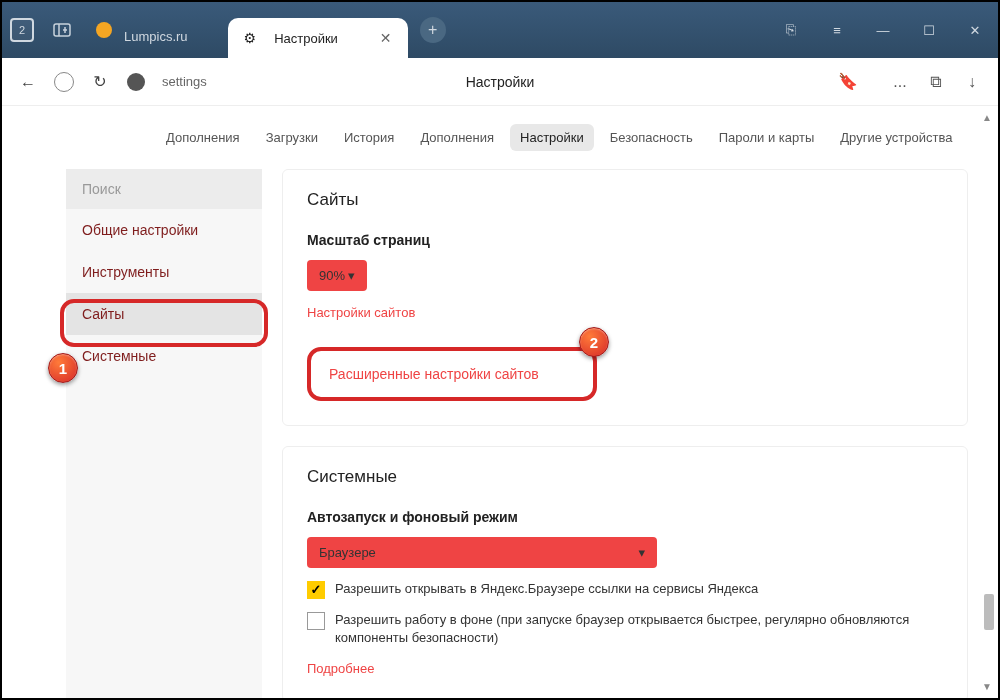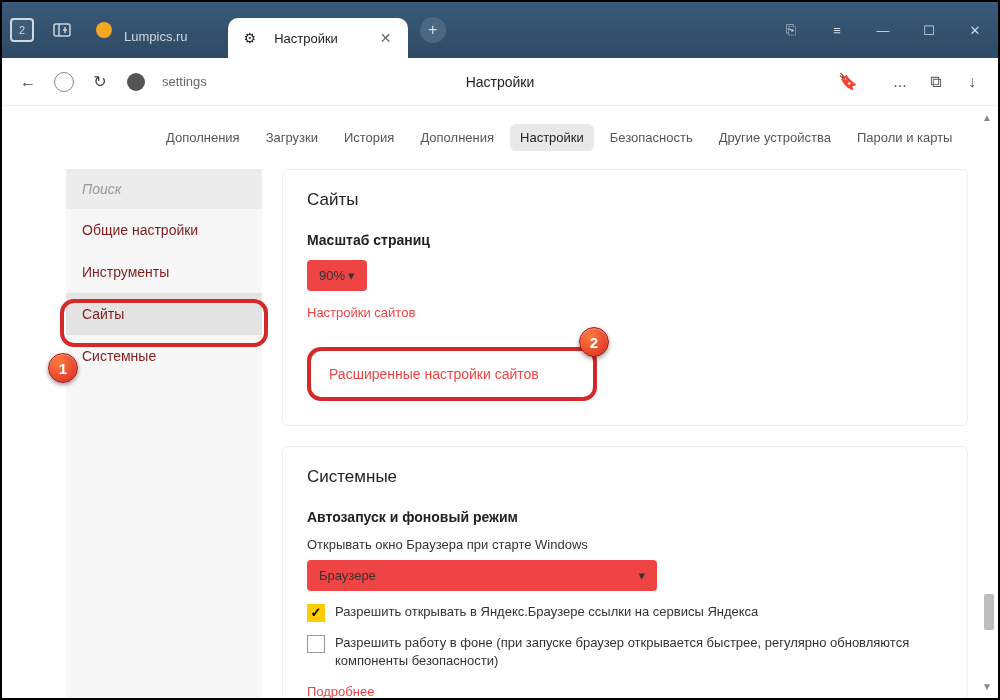--- a/index.html
+++ b/index.html
@@ -23,21 +23,21 @@
 .navbar .page-title { position:absolute; left:50%; transform:translateX(-50%); color:#222; font-size:14px; }
 .navbar .right { margin-left:auto; display:flex; align-items:center; }
 .navbar .right .nbtn { color:#555; }
 .content-wrap { height:calc(100% - 104px); display:flex; background:#fff; }
 .main { flex:1; overflow-y:auto; }
 .topnav { display:flex; gap:6px; padding:18px 0 18px 154px; font-size:13px; color:#555; }
 .topnav .item { padding:6px 10px; border-radius:6px; }
 .topnav .item.active { background:#e8e8e8; color:#222; }
 .layout { display:flex; padding:0 30px 0 64px; gap:20px; }
 .sidebar { width:196px; background:#f7f7f7; border-radius:6px; overflow:visible; position:relative; }
-.search-box { background:#ececec; padding:12px 16px; color:#999; font-size:14px;font-style:italic; }
+.search-box { background:#ececec; padding:12px 16px; color:#999; font-size:14px; }
 .side-item { padding:13px 16px; font-size:14px; color:#7f1d1d; cursor:pointer; }
 .side-item.selected { background:#e4e4e4; }
 .side-highlight { position:absolute; left:-6px; right:-6px; border:4px solid #d62828; border-radius:14px; pointer-events:none; }
 .panel { flex:1; }
 .card { border:1px solid #eee; border-radius:6px; padding:20px 24px 24px; margin-bottom:20px; position:relative; }
 .card h2 { font-size:17px; font-weight:500; margin-bottom:22px; color:#222; }
 .sub-title { font-weight:600; font-size:14px; margin-bottom:12px; color:#222; }
 .select { display:inline-flex; align-items:center; background:#ef4444; border-radius:4px; padding:8px 12px; font-size:13px; color:#333; gap:3px; }
 .select.wide { width:350px; justify-content:space-between; }
 .link { color:#ef4444; font-size:13px; cursor:pointer; display:inline-block; }
@@ -107,22 +107,22 @@
 
 <div class="content-wrap">
   <div class="main">
     <div class="topnav">
       <div class="item">Дополнения</div>
       <div class="item">Загрузки</div>
       <div class="item">История</div>
       <div class="item">Дополнения</div>
       <div class="item active">Настройки</div>
       <div class="item">Безопасность</div>
+      <div class="item">Пароли и карты</div>
       <div class="item">Другие устройства</div>
-      <div class="item">Пароли и карты</div>
     </div>
 
     <div class="layout">
       <div class="sidebar">
         <div class="search-box">Поиск</div>
         <div class="side-item">Общие настройки</div>
         <div class="side-item">Инструменты</div>
         <div class="side-item selected">Сайты</div>
         <div class="side-item">Системные</div>
         <div class="side-highlight" style="top:130px;height:48px;"></div>
@@ -140,21 +140,20 @@
           <div><span class="link mt">Настройки сайтов</span></div>
           <div class="adv-box">
             <span class="link">Расширенные настройки сайтов</span>
             <div class="badge" style="right:-16px;top:-24px;">2</div>
           </div>
         </div>
 
         <div class="card">
           <h2>Системные</h2>
           <div class="sub-title">Автозапуск и фоновый режим</div>
-          <div class="body-text">Открывать окно Браузера при старте Windows</div>
           <div class="select wide">
             <span>Браузере</span>
             <span>▾</span>
           </div>
           <div class="check-row">
             <div class="chk on">✓</div>
             <div>Разрешить открывать в Яндекс.Браузере ссылки на сервисы Яндекса</div>
           </div>
           <div class="check-row">
             <div class="chk"></div>

